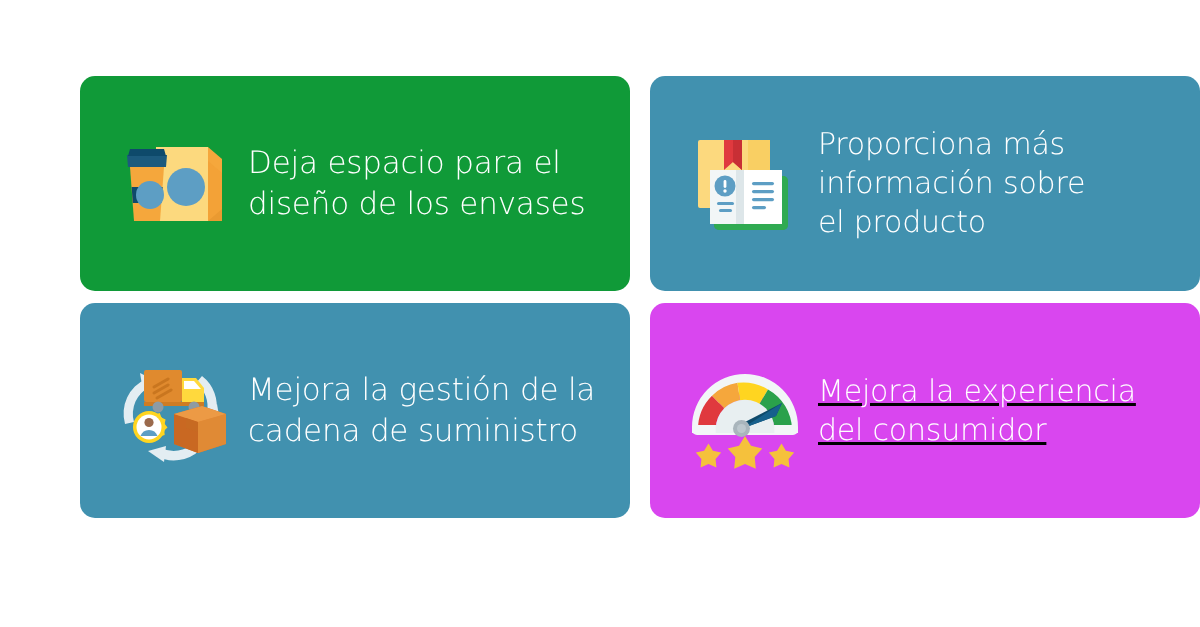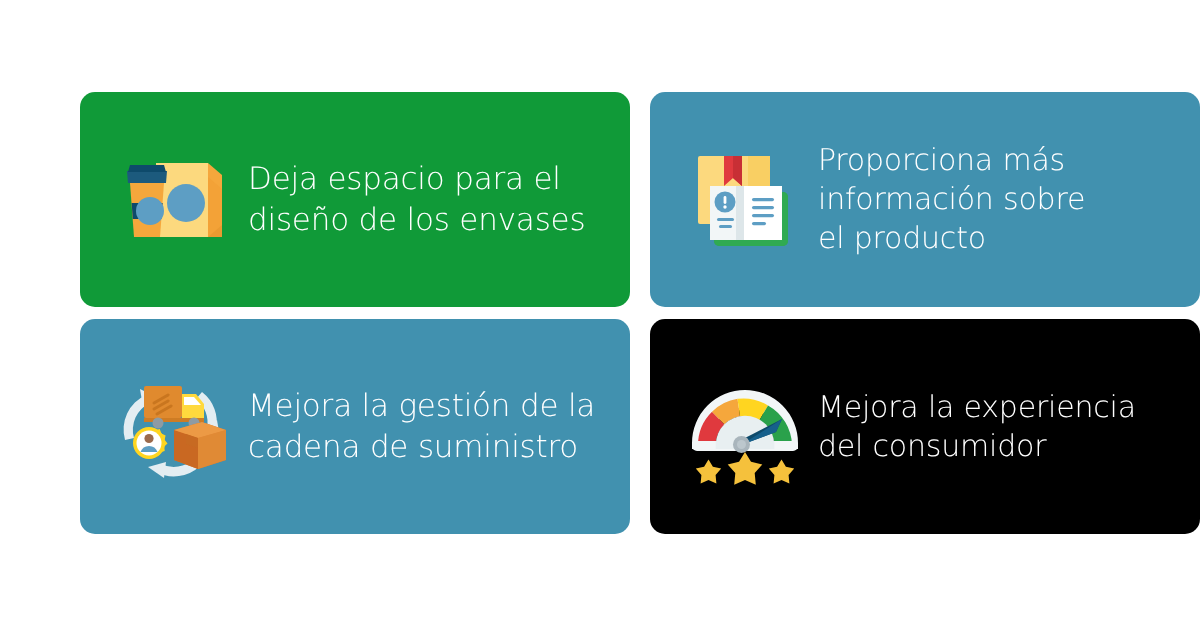--- a/index.html
+++ b/index.html
@@ -18,21 +18,21 @@
   .infographic {
     position: relative;
     width: 1200px;
     height: 627px;
     background: #ffffff;
   }
 
   .grid {
     position: absolute;
     left: 40px;
-    top: 92px;
+    top: 76px;
     width: 1120px;
     height: 442px;
     display: grid;
     grid-template-columns: 550px 550px;
     grid-template-rows: 215px 215px;
     column-gap: 20px;
     row-gap: 12px;
     padding-left: 40px;
   }
 
@@ -205,21 +205,21 @@
             <circle cx="33" cy="75" r="12.5" fill="#FFFFFF"></circle>
             <circle cx="33" cy="70.5" r="4.6" fill="#9B6A4C"></circle>
             <path d="M24.5 84 a9 9 0 0 1 17 0 z" fill="#5D9EC4"></path>
           </g>
         </svg>
       </div>
       <div class="card-text">Mejora la gestión de la
 cadena de suministro</div>
     </div>
 
-    <div class="card green card-4" style="background: #000000; text-decoration: underline;">
+    <div class="card green card-4" style="background: #d946ef; text-decoration: underline;">
       <div class="card-icon">
         <svg viewBox="0 0 118 118" xmlns="http://www.w3.org/2000/svg">
 
           <path d="M6 74 A53 53 0 0 1 112 74 L112 80 L94 80 L94 74 A35 35 0 0 0 24 74 L24 80 L6 80 Z" fill="#F2F6F7"></path>
           <path d="M6 74 A53 53 0 0 1 112 74 L112 80 L6 80 Z" fill="none"></path>
 
           <g>
 
             <path d="M12 76 A47 47 0 0 1 26 42.7 L38.5 55.5 A29 29 0 0 0 29.7 76 Z" fill="#E0393E"></path>
 

